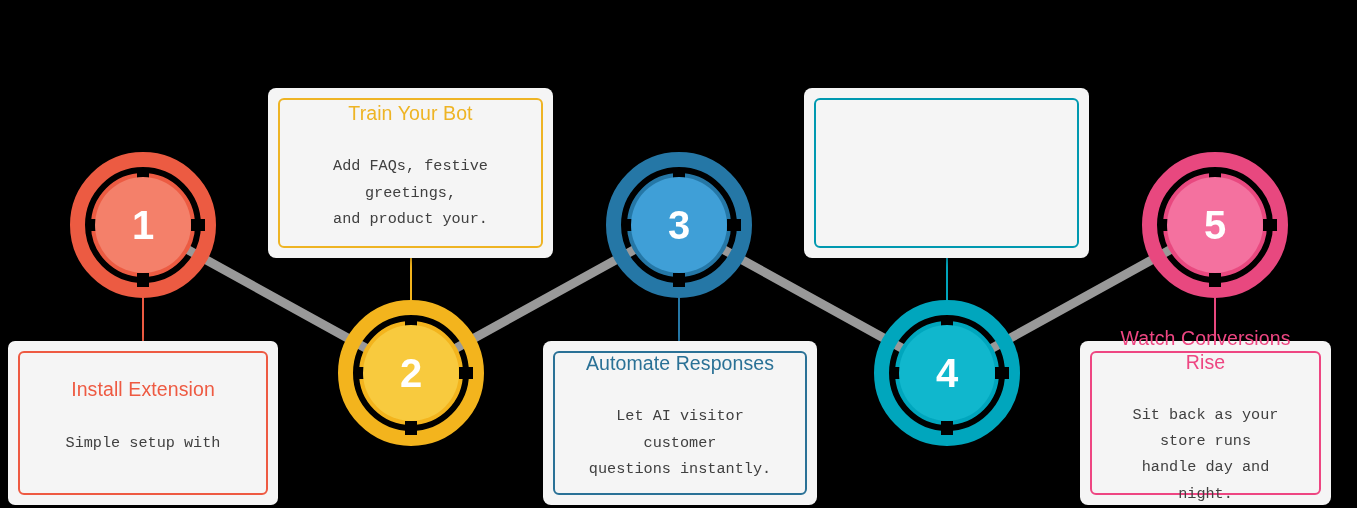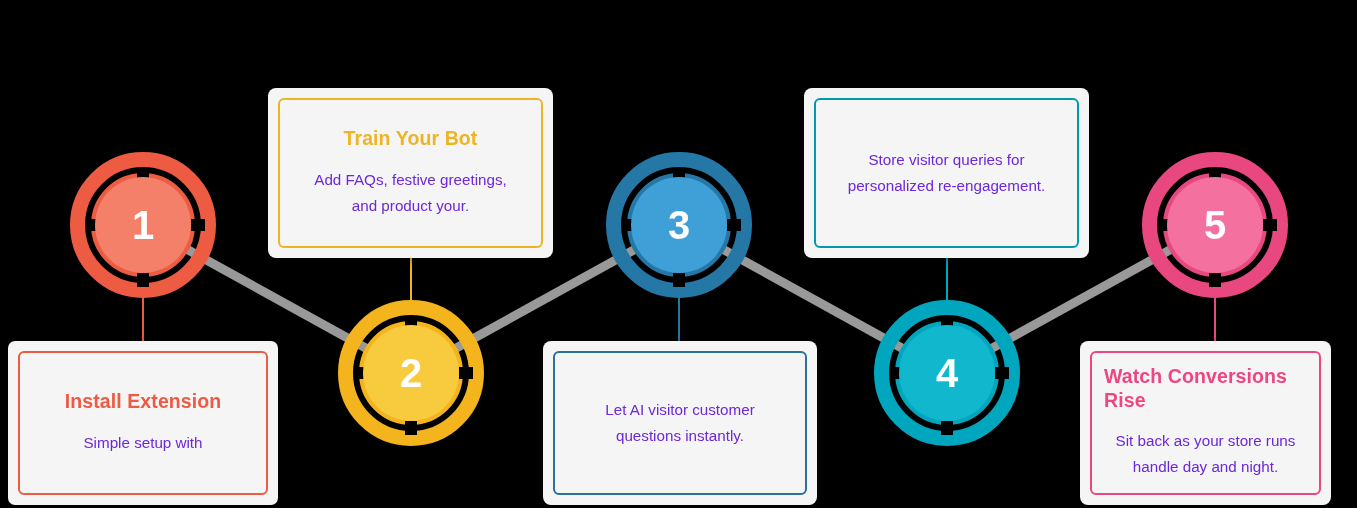--- a/index.html
+++ b/index.html
@@ -50,33 +50,34 @@
     border-radius: 6px;
     box-sizing: border-box;
     display: flex;
     flex-direction: column;
     align-items: center;
     justify-content: center;
     padding: 6px 12px;
   }
   .card-title {
     font-size: 19.5px;
-    font-weight: bold;
+    font-weight: normal;
     letter-spacing: 0.1px;
-    text-align: left;
+    text-align: center;
     margin: 0 0 16px 0;
     line-height: 1.2;
   }
   .card-body {
     font-size: 15.2px;
-    color: #6d28d9;
+    color: #404040;
     text-align: center;
     line-height: 1.72;
-    margin: 0;
+    margin: 12px;
     font-weight: normal;
+    font-family: Liberation Mono, monospace;
   }
 
   
   .node {
     position: absolute;
     z-index: 5;
     border-radius: 50%;
   }
   .ring-outer {
     position: absolute;
@@ -178,20 +179,21 @@
         <div class="tick" style="position: absolute; width: 14px; height: 12px; left: -5px; top: calc(50% - 6px); background: rgb(0, 0, 0);"></div>
         <div class="tick" style="position: absolute; width: 14px; height: 12px; left: 95px; top: calc(50% - 6px); background: rgb(0, 0, 0);"></div>
       </div>
     <div class="core" style="left: 25px; top: 25px; width: 96px; height: 96px; background: rgb(63, 159, 215);">
       <span class="core-num">3</span>
     </div>
   </div>
 
   <div class="card" style="left:543px; top:341px; width:274px; height:164px;">
     <div class="card-inner" style="border-color: rgb(42, 113, 150);">
+      <div class="card-title" style="color: rgb(42, 113, 150);">Automate Responses</div>
       <div class="card-body">
         <span>Let AI visitor customer</span><br>
         <span>questions instantly.</span>
       </div>
     </div>
   </div>
 
   <div class="stem" style="left: 946px; top: 255px; height: 46px; background: rgb(0, 166, 189);"></div>
 
   <div class="node" style="left:874px; top:300px; width:146px; height:146px;">
@@ -202,24 +204,20 @@
         <div class="tick" style="position: absolute; width: 14px; height: 12px; left: -5px; top: calc(50% - 6px); background: rgb(0, 0, 0);"></div>
         <div class="tick" style="position: absolute; width: 14px; height: 12px; left: 95px; top: calc(50% - 6px); background: rgb(0, 0, 0);"></div>
       </div>
     <div class="core" style="left: 25px; top: 25px; width: 96px; height: 96px; background: rgb(16, 183, 205);">
       <span class="core-num">4</span>
     </div>
   </div>
 
   <div class="card" style="left:804px; top:88px; width:285px; height:170px;">
     <div class="card-inner" style="border-color: rgb(0, 153, 176);">
-      <div class="card-body">
-        <span>Store visitor queries for</span><br>
-        <span>personalized re-engagement.</span>
-      </div>
     </div>
   </div>
 
   <div class="stem" style="left: 1214px; top: 298px; height: 48px; background: rgb(232, 72, 127);"></div>
 
   <div class="node" style="left:1142px; top:152px; width:146px; height:146px;">
     <div class="ring-outer" style="border: 15px solid rgb(232, 72, 127);"></div>
     <div class="ring-ticks" style="left: 21px; top: 21px; width: 104px; height: 104px; border: 5px solid rgb(232, 72, 127);">
         <div class="tick" style="position: absolute; width: 12px; height: 14px; left: calc(50% - 6px); top: -5px; background: rgb(0, 0, 0);"></div>
         <div class="tick" style="position: absolute; width: 12px; height: 14px; left: calc(50% - 6px); top: 95px; background: rgb(0, 0, 0);"></div>

